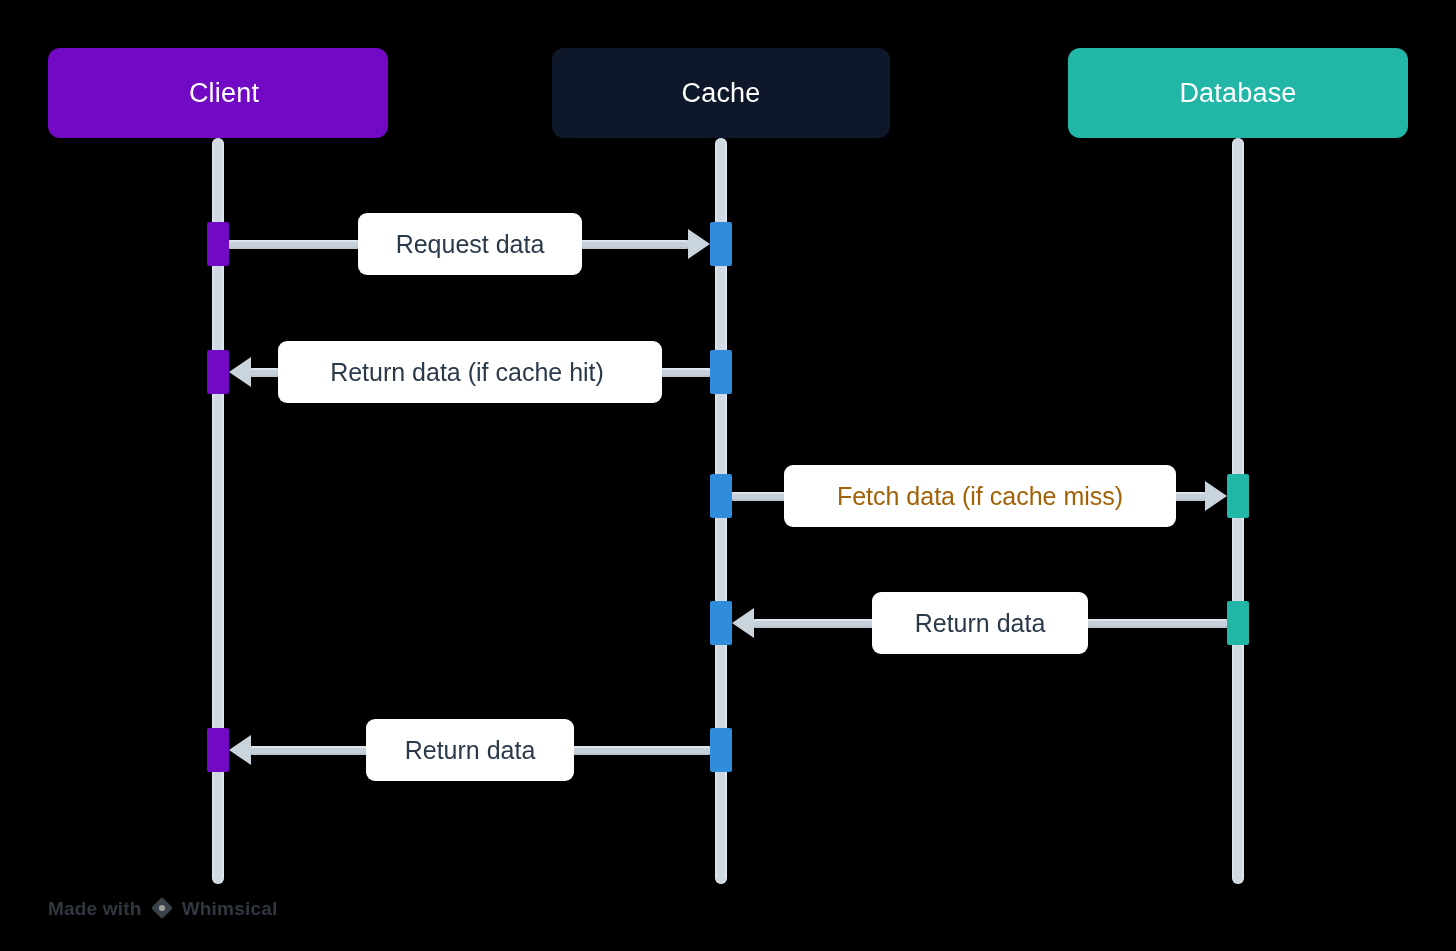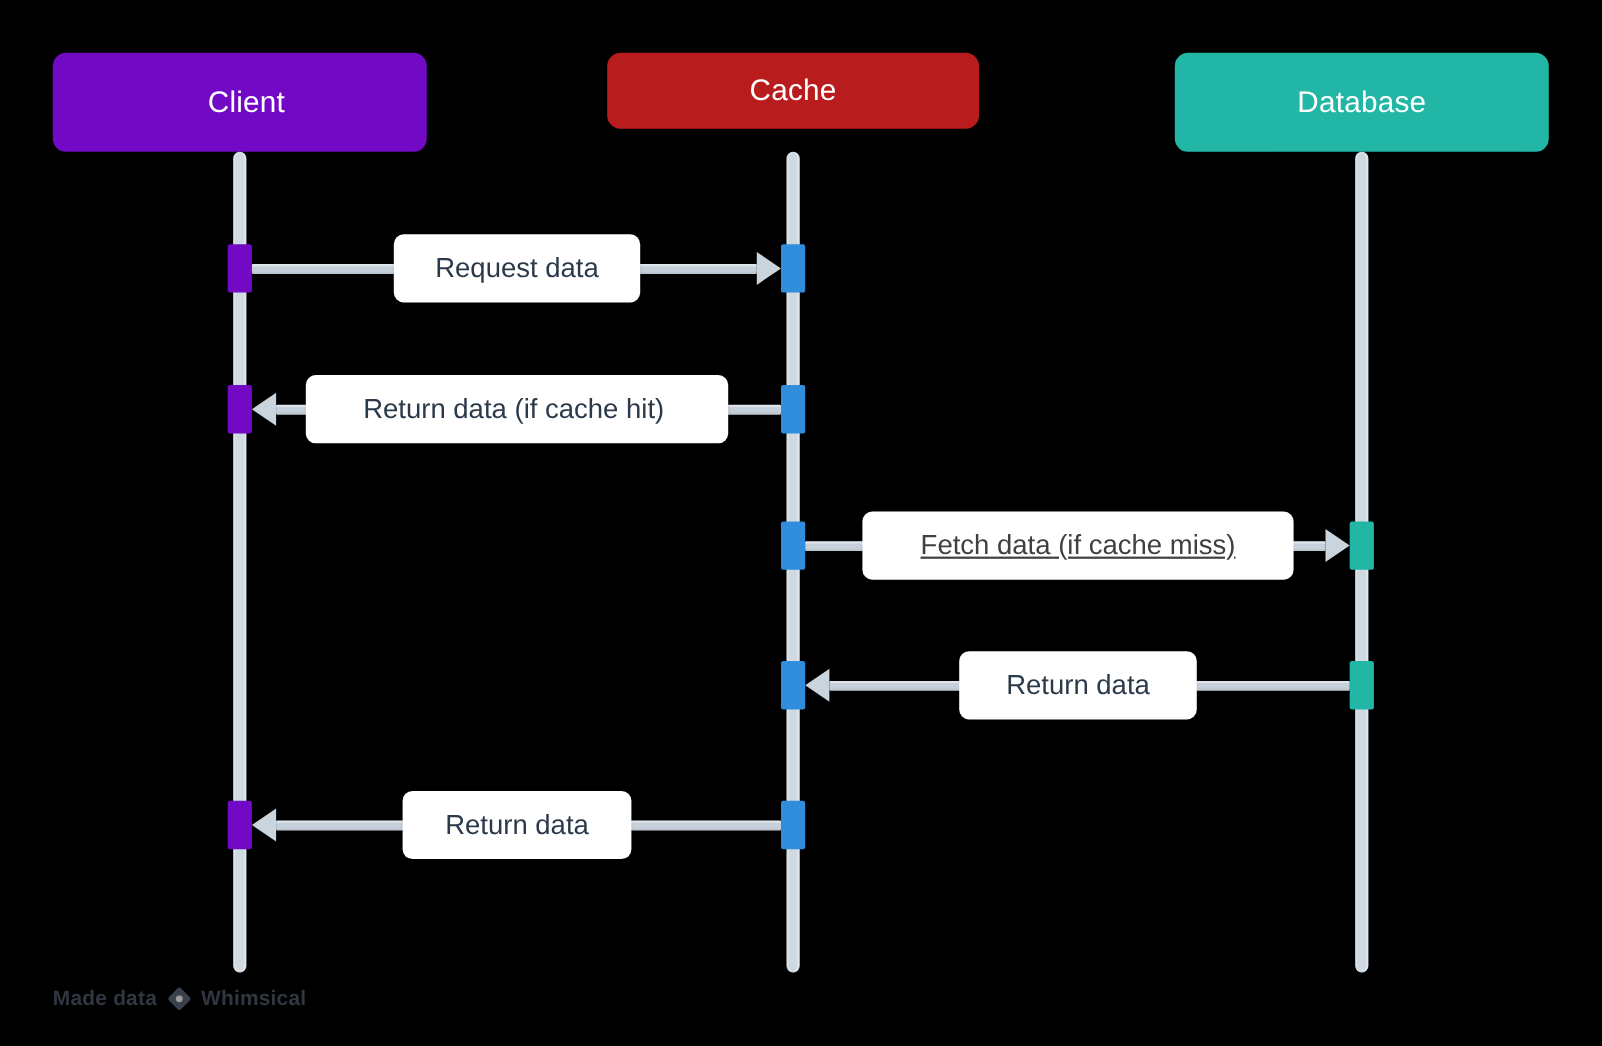--- a/index.html
+++ b/index.html
@@ -121,21 +121,21 @@
 </style>
 </head>
 <body>
 
 <div id="canvas">
 
   <div class="participant" id="participant-client" style="left: 48px; top: 48px; width: 340px; height: 90px; background: rgb(114, 9, 196); padding-left: 12px;">
     <span class="participant-label">Client</span>
   </div>
 
-  <div class="participant" id="participant-cache" style="left: 552px; top: 48px; width: 338px; height: 69px; background: #b91c1c;">
+  <div class="participant" id="participant-cache" style="left: 552px; top: 48px; width: 338px; height: 90px; background: #0f172a;">
     <span class="participant-label">Cache</span>
   </div>
 
   <div class="participant" id="participant-database" style="left: 1068px; top: 48px; width: 340px; height: 90px; background: rgb(34, 182, 166);">
     <span class="participant-label">Database</span>
   </div>
 
   <div id="dynamic-layer">
       <div class="lifeline" style="left: 212px; top: 138px; height: 746px; background: rgb(207, 217, 226);"></div>
       <div class="lifeline" style="left: 715px; top: 138px; height: 746px; background: rgb(207, 217, 226);"></div>
@@ -156,36 +156,36 @@
         <span class="msg-label-text" style="color: rgb(43, 58, 74);">Request data</span>
       </div>
       <div class="msg-line" style="left: 251px; top: 367.5px; width: 459px; background: rgb(197, 208, 218);"></div>
       <div class="msg-head left" style="left: 229px; top: 357px;"></div>
       <div class="msg-label" style="left: 278px; top: 341px; width: 384px; height: 62px; background: rgb(255, 255, 255); padding-left: 12px;">
         <span class="msg-label-text" style="color: rgb(43, 58, 74);">Return data (if cache hit)</span>
       </div>
       <div class="msg-line" style="left: 732px; top: 491.5px; width: 473px; background: rgb(197, 208, 218);"></div>
       <div class="msg-head right" style="left: 1205px; top: 481px;"></div>
       <div class="msg-label" style="left: 784px; top: 465px; width: 392px; height: 62px; background: rgb(255, 255, 255);">
-        <span class="msg-label-text" style="color: #404040; text-decoration: underline;">Fetch data (if cache miss)</span>
+        <span class="msg-label-text" style="color: #a16207;">Fetch data (if cache miss)</span>
       </div>
       <div class="msg-line" style="left: 754px; top: 618.5px; width: 473px; background: rgb(197, 208, 218);"></div>
       <div class="msg-head left" style="left: 732px; top: 608px;"></div>
       <div class="msg-label" style="left: 872px; top: 592px; width: 216px; height: 62px; background: rgb(255, 255, 255);">
         <span class="msg-label-text" style="color: rgb(43, 58, 74);">Return data</span>
       </div>
       <div class="msg-line" style="left: 251px; top: 745.5px; width: 459px; background: rgb(197, 208, 218);"></div>
       <div class="msg-head left" style="left: 229px; top: 735px;"></div>
       <div class="msg-label" style="left: 366px; top: 719px; width: 208px; height: 62px; background: rgb(255, 255, 255);">
         <span class="msg-label-text" style="color: rgb(43, 58, 74);">Return data</span>
       </div>
     </div>
 
   <div id="watermark">
-    <span class="wm-text">Made data</span>
+    <span class="wm-text">Made with</span>
     <span>
       <svg class="wm-logo" viewBox="0 0 24 24" aria-hidden="true">
         <rect x="4.2" y="4.2" width="15.6" height="15.6" rx="2.4" transform="rotate(45 12 12)" fill="#5d6a78"></rect>
         <circle cx="12" cy="12" r="3.1" fill="#ffffff"></circle>
       </svg>
     </span>
     <span class="wm-text">Whimsical</span>
   </div>
 
 </div>

